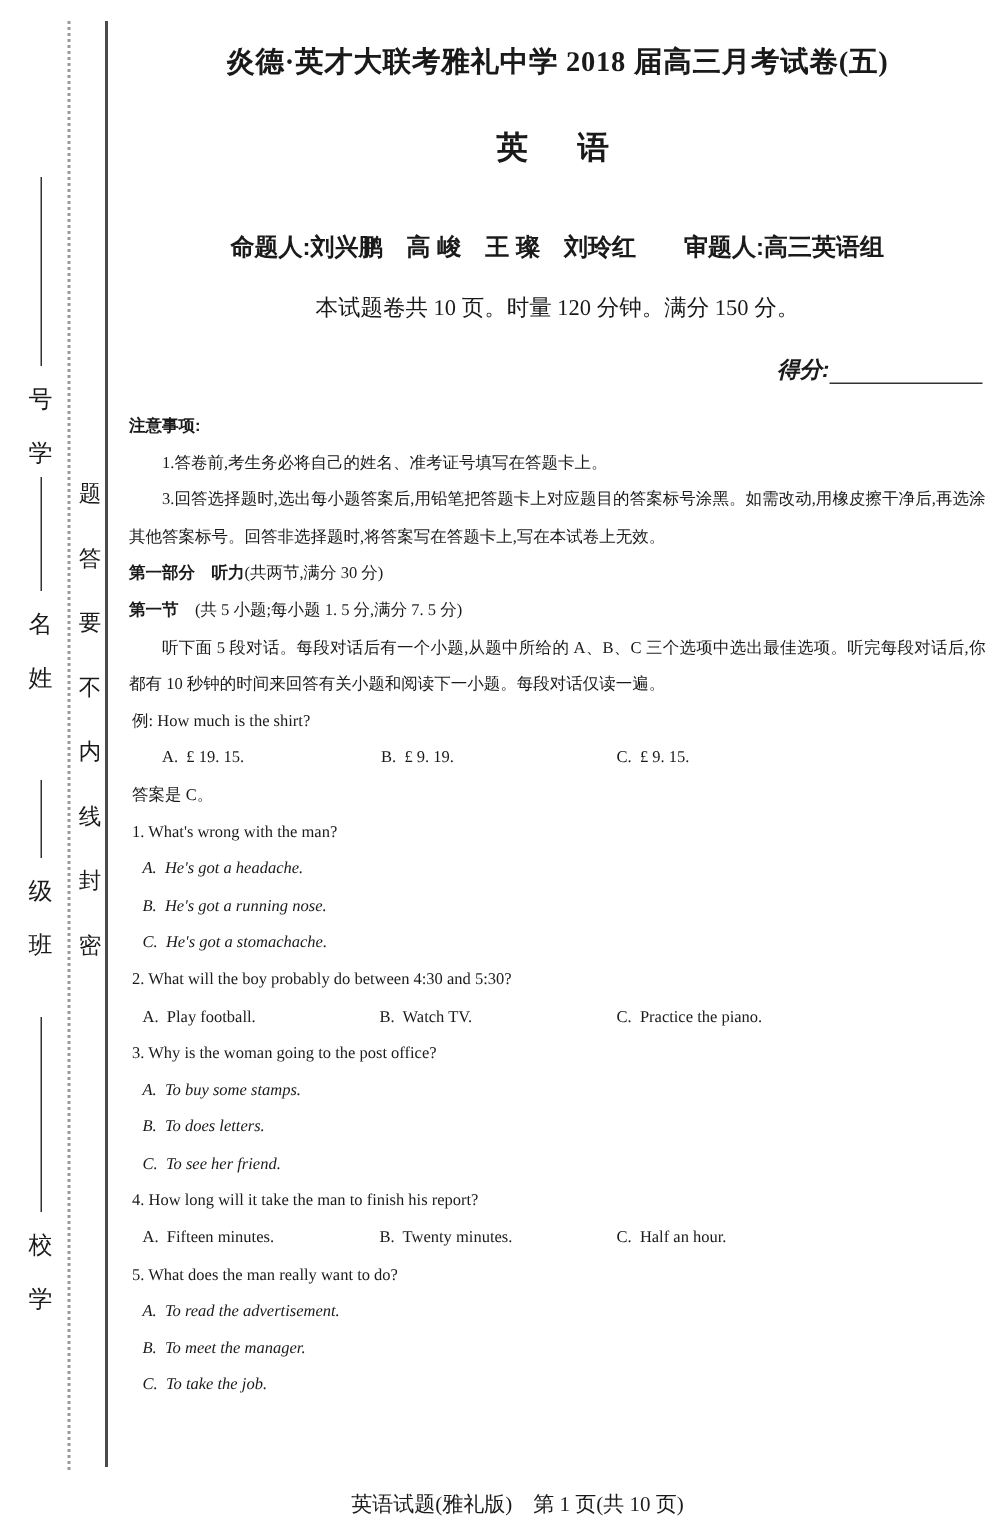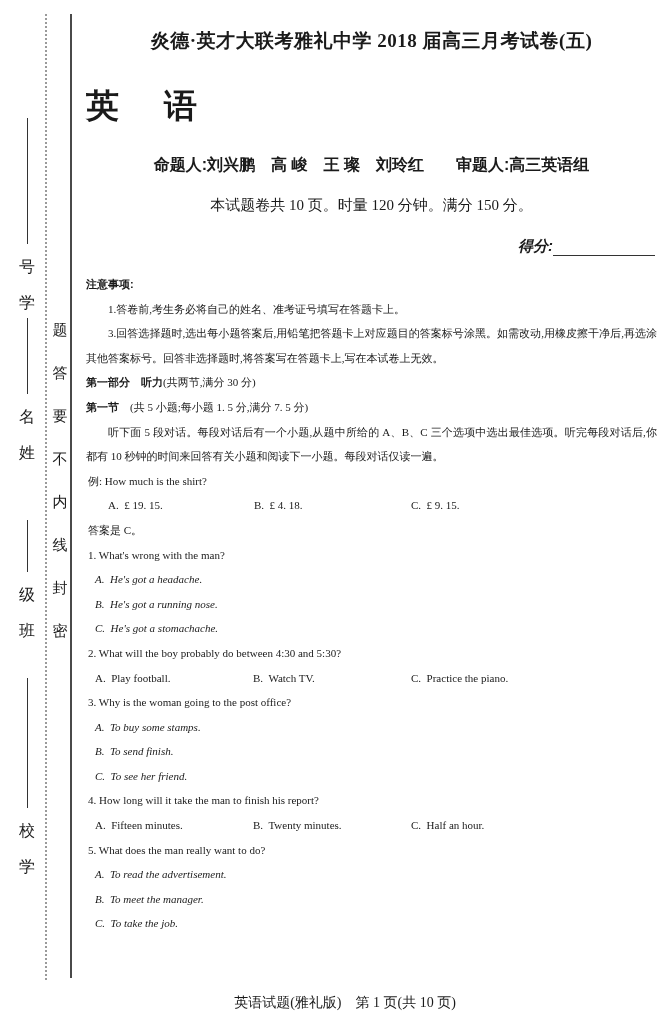--- a/index.html
+++ b/index.html
@@ -21,22 +21,22 @@
          font-size:16px;line-height:1;}
   
   .seal-col{position:absolute;left:50px;top:322px;width:20px;height:318px;
             display:flex;flex-direction:column;justify-content:space-between;align-items:center;}
   .seal-col .vchar{height:16px;font-size:15px;}
   
   .content{position:absolute;left:86px;top:0;width:571px;}
   .t-series{position:absolute;top:28px;left:0;width:100%;text-align:center;
             font-size:19px;font-weight:bold;letter-spacing:.5px;white-space:nowrap;}
   .t-series .script{font-weight:900;}
-  .t-subject{position:absolute;top:84px;left:0;width:100%;text-align:left;
-             font-size:33px;font-weight:bold;letter-spacing:6px;}
+  .t-subject{position:absolute;top:84px;left:0;width:100%;text-align:center;
+             font-size:21px;font-weight:bold;letter-spacing:6px;}
   .t-setters{position:absolute;top:155px;left:0;width:100%;text-align:center;
              font-family:"Liberation Sans","DejaVu Sans",sans-serif;
              font-size:16px;font-weight:bold;white-space:nowrap;}
   .t-meta{position:absolute;top:196px;left:0;width:100%;text-align:center;font-size:15px;}
   .t-score{position:absolute;top:237px;right:2px;font-family:"Liberation Sans","DejaVu Sans",sans-serif;
            font-size:15px;font-weight:bold;font-style:italic;}
   .score-blank{display:inline-block;width:102px;height:15px;border-bottom:1.5px solid #333;vertical-align:bottom;}
   .body{position:absolute;top:272px;left:0;width:571px;font-size:11px;line-height:24.6px;}
   .body p{margin:0;}
   .hd{font-family:"Liberation Sans","DejaVu Sans",sans-serif;font-weight:bold;}
@@ -117,34 +117,34 @@
       <p class="hd">注意事项:</p>
       <p class="cn">1.答卷前,考生务必将自己的姓名、准考证号填写在答题卡上。</p>
       <p class="cn">3.回答选择题时,选出每小题答案后,用铅笔把答题卡上对应题目的答案标号涂黑。如需改动,用橡皮擦干净后,再选涂其他答案标号。回答非选择题时,将答案写在答题卡上,写在本试卷上无效。</p>
 
       <p><span class="hd">第一部分　听力</span><span class="kai">(共两节,满分 30 分)</span></p>
       <p><span class="hd">第一节</span><span class="kai">　(共 5 小题;每小题 1. 5 分,满分 7. 5 分)</span></p>
 
       <p class="cn">听下面 5 段对话。每段对话后有一个小题,从题中所给的 A、B、C 三个选项中选出最佳选项。听完每段对话后,你都有 10 秒钟的时间来回答有关小题和阅读下一小题。每段对话仅读一遍。</p>
 
       <p class="q">例: How much is the shirt?</p>
-      <p class="ex-row"><span class="ex-a">A.  £ 19. 15.</span><span class="ex-b">B.  £ 4. 18.</span><span class="ex-c">C.  £ 9. 15.</span></p>
+      <p class="ex-row"><span class="ex-a">A.  £ 19. 15.</span><span class="ex-b">B.  £ 9. 19.</span><span class="ex-c">C.  £ 9. 15.</span></p>
       <p class="q">答案是 C。</p>
 
       <p class="q">1. What's wrong with the man?</p>
       <p class="opt">A.  He's got a headache.</p>
       <p class="opt">B.  He's got a running nose.</p>
       <p class="opt">C.  He's got a stomachache.</p>
 
       <p class="q">2. What will the boy probably do between 4:30 and 5:30?</p>
       <p class="opt-row"><span class="optA">A.  Play football.</span><span class="optB">B.  Watch TV.</span><span class="optC">C.  Practice the piano.</span></p>
 
       <p class="q">3. Why is the woman going to the post office?</p>
       <p class="opt">A.  To buy some stamps.</p>
-      <p class="opt">B.  To send finish.</p>
+      <p class="opt">B.  To does letters.</p>
       <p class="opt">C.  To see her friend.</p>
 
       <p class="q">4. How long will it take the man to finish his report?</p>
       <p class="opt-row"><span class="optA">A.  Fifteen minutes.</span><span class="optB">B.  Twenty minutes.</span><span class="optC">C.  Half an hour.</span></p>
 
       <p class="q">5. What does the man really want to do?</p>
       <p class="opt">A.  To read the advertisement.</p>
       <p class="opt">B.  To meet the manager.</p>
       <p class="opt">C.  To take the job.</p>
     </div>

